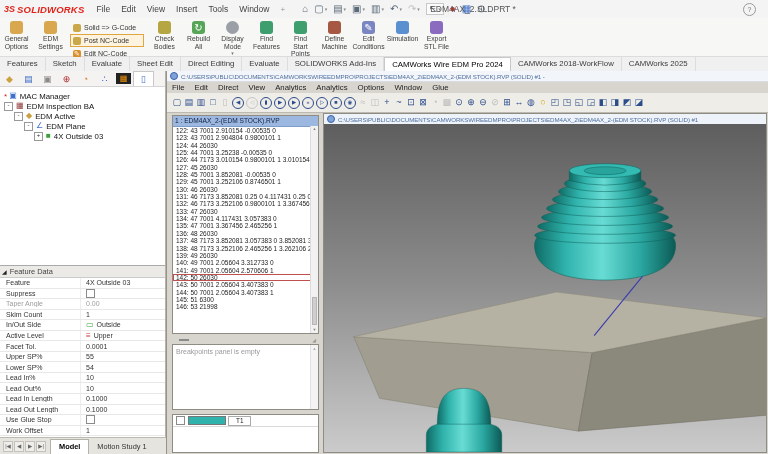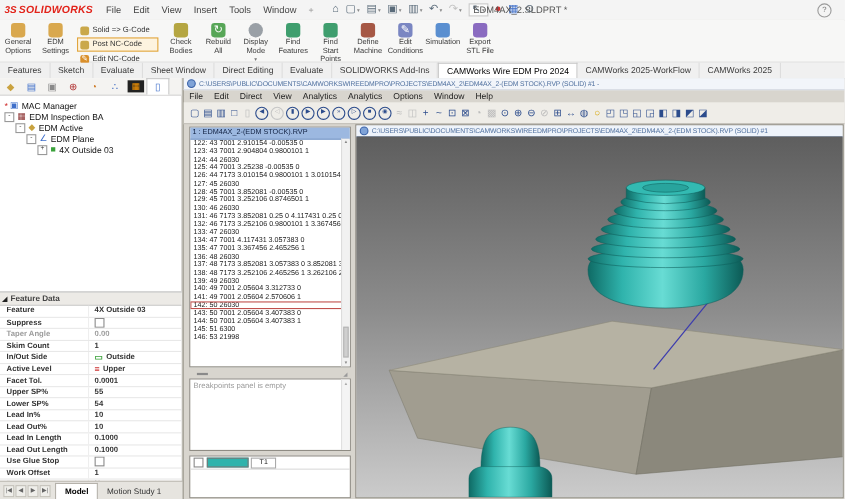--- a/index.html
+++ b/index.html
@@ -48,21 +48,21 @@
   #fm-tabs{height:15px;display:flex;border-bottom:1px solid #d5d5d5;background:#f4f3f1;align-items:center;}
   .fm-tab{width:19px;text-align:center;font-size:9px;line-height:14px;cursor:default;}
   .fm-tab.dark{background:#222;color:#f90;width:15px;height:11px;line-height:11px;margin:0 2px;font-size:8px;}
   .fm-tab.active{background:#fff;border:1px solid #c8c8c8;border-bottom:0;}
   #tree{padding-top:4px;}
   .tree-row{display:flex;align-items:center;height:10px;font-size:7.8px;color:#111;white-space:nowrap;cursor:default;}
   .tree-exp{width:7px;height:7px;border:1px solid #999;background:#fff;font-size:6px;line-height:5px;text-align:center;color:#333;margin-right:3px;flex:none;}
   .tree-ico{font-size:8px;margin-right:3px;line-height:8px;flex:none;}
   .tree-pre{font-size:8px;color:#cc2222;margin-right:2px;flex:none;}
   
-  #feature-data{position:absolute;left:0;top:194px;width:165px;bottom:0;border-top:1px solid #aaa;background:#fff;font-weight:bold;}
+  #feature-data{position:absolute;left:0;top:194px;width:165px;bottom:0;border-top:1px solid #aaa;background:#fff;}
   #fd-header{height:11px;background:#eceae6;border-bottom:1px solid #ccc;font-size:7.4px;color:#444;display:flex;align-items:center;}
   #fd-header .tri{font-size:6px;color:#222;margin:0 3px 0 2px;}
   .fd-row{display:flex;height:9.55px;border-bottom:1px solid #e8e8e8;font-size:7px;color:#333;align-items:center;}
   .fd-label{width:80px;padding-left:6px;box-sizing:border-box;white-space:nowrap;overflow:hidden;}
   .fd-value{flex:1;border-left:1px solid #eee;padding-left:5px;display:flex;align-items:center;white-space:nowrap;overflow:hidden;height:100%;}
   .fd-check{width:7px;height:7px;border:1px solid #8a8a8a;background:#fff;display:inline-block;}
   .fd-ico{font-size:8px;margin-right:3px;line-height:8px;}
   .grayed{color:#9c9c9c;}
   
   #bottom-tabs{position:absolute;left:0;bottom:0;width:166px;height:16px;background:#e6e4df;border-top:1px solid #bdbab2;display:flex;align-items:flex-end;}
@@ -249,26 +249,26 @@
         <div class="icon" style="background: rgb(138, 107, 192);"></div>
         <div class="lbl">Export</div>
         <div class="lbl">STL File</div>
       </div>
     </div>
 
   <div id="sw-tabs">
       <span class="sw-tab">Features</span>
       <span class="sw-tab">Sketch</span>
       <span class="sw-tab">Evaluate</span>
-      <span class="sw-tab">Sheet Window</span>
+      <span class="sw-tab">Sheet Edit</span>
       <span class="sw-tab">Direct Editing</span>
       <span class="sw-tab">Evaluate</span>
       <span class="sw-tab">SOLIDWORKS Add-Ins</span>
       <span class="sw-tab active">CAMWorks Wire EDM Pro 2024</span>
-      <span class="sw-tab">CAMWorks 2025-WorkFlow</span>
+      <span class="sw-tab">CAMWorks 2018-WorkFlow</span>
       <span class="sw-tab">CAMWorks 2025</span>
     </div>
 
   <div id="left-panel">
     <div id="fm-tabs">
         <span class="fm-tab" style="color: rgb(202, 162, 63);">◆</span>
         <span class="fm-tab" style="color: rgb(63, 111, 202);">▤</span>
         <span class="fm-tab" style="color: rgb(138, 138, 138);">▣</span>
         <span class="fm-tab" style="color: rgb(176, 48, 48);">⊕</span>
         <span class="fm-tab" style="color: rgb(208, 128, 48);">◔</span>
@@ -435,21 +435,21 @@
     </div>
     <div id="cw-menubar">
         <span>File</span>
         <span>Edit</span>
         <span>Direct</span>
         <span>View</span>
         <span>Analytics</span>
         <span>Analytics</span>
         <span>Options</span>
         <span>Window</span>
-        <span>Help</span>
+        <span>Glue</span>
       </div>
     <div id="cw-toolbar">
         <span class="cwt">▢</span>
         <span class="cwt">▤</span>
         <span class="cwt">▥</span>
         <span class="cwt">□</span>
         <span class="cwt disabled">▯</span>
         <span class="cwt round">◀</span>
         <span class="cwt round disabled">◁</span>
         <span class="cwt round">▮</span>

